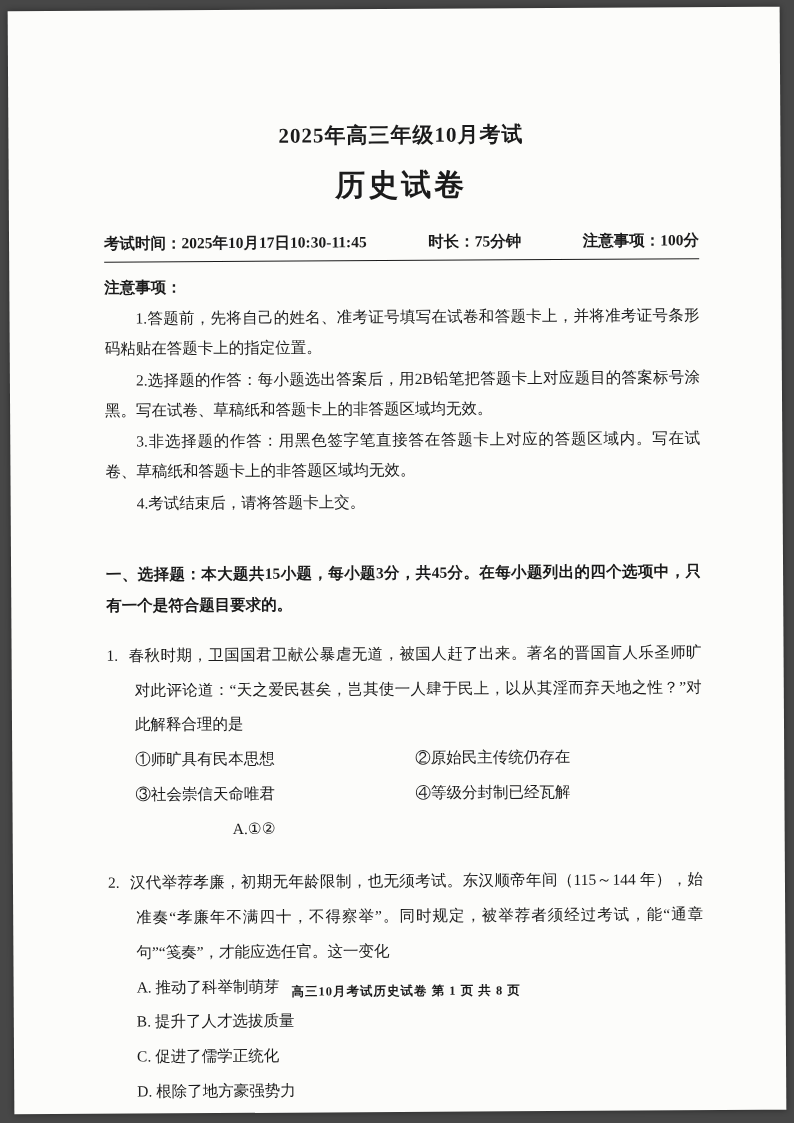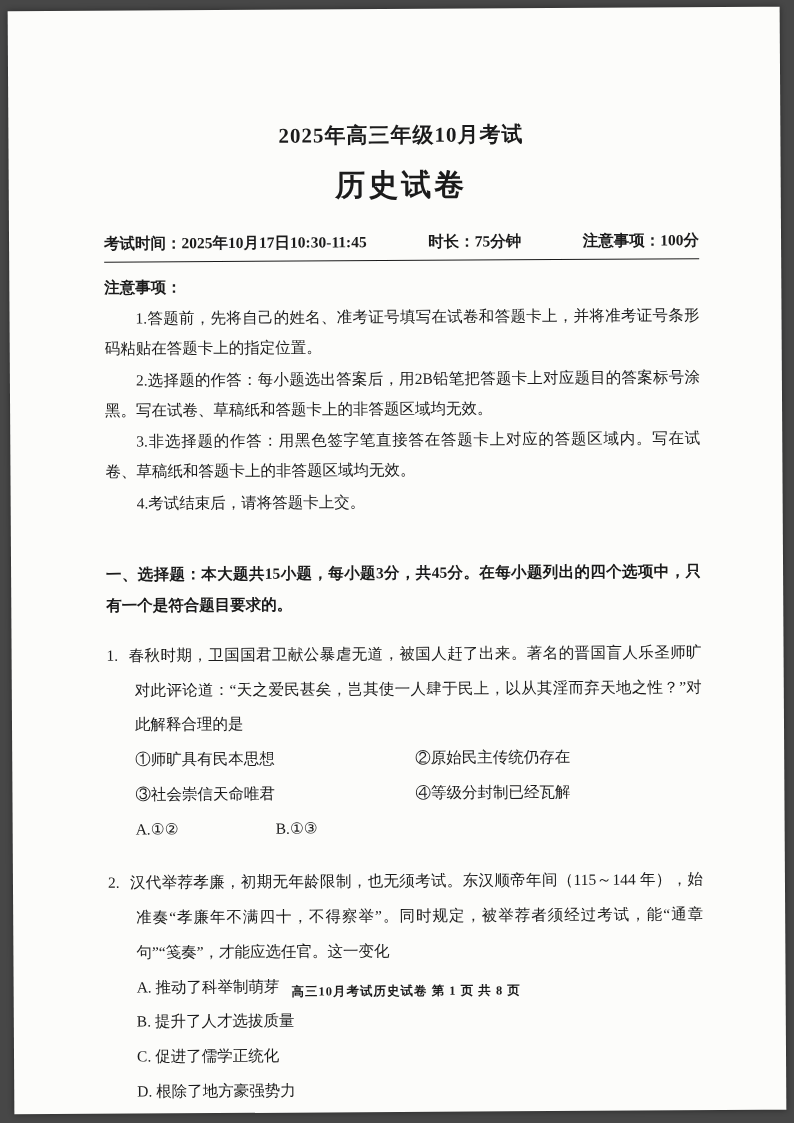--- a/index.html
+++ b/index.html
@@ -72,21 +72,21 @@
     padding-left: 28px;
     text-indent: -28px;
     line-height: 2.25;
     text-align: justify;
   }
   .q-num { margin-right: 10px; }
   .opt-grid { padding-left: 28px; }
   .opt-row { display: flex; line-height: 2.25; }
   .opt-cell { width: 280px; }
   .choice-row { display: flex; padding-left: 28px; line-height: 2.25; }
-  .choice-cell { width: 140px; }
+  .choice-cell { width: 140px; text-align: right; }
   .choice-line { padding-left: 28px; line-height: 2.25; }
   .footer {
     position: absolute;
     left: 0; right: 0;
     bottom: 112px;
     text-align: center;
     font-size: 12.5px;
     font-weight: bold;
     letter-spacing: 1px;
   }
@@ -124,21 +124,20 @@
           <span class="opt-cell">①师旷具有民本思想</span>
           <span class="opt-cell">②原始民主传统仍存在</span>
         </div>
         <div class="opt-row">
           <span class="opt-cell">③社会崇信天命唯君</span>
           <span class="opt-cell">④等级分封制已经瓦解</span>
         </div>
       </div>
       <div class="choice-row">
         <span class="choice-cell">A.①②</span>
-        <span class="choice-cell">B.①③</span>
       </div>
     </div>
 
     <div class="question">
       <div class="q-stem">
         <span class="q-num">2.</span><span>汉代举荐孝廉，初期无年龄限制，也无须考试。东汉顺帝年间（115～144 年），始准奏“孝廉年不满四十，不得察举”。同时规定，被举荐者须经过考试，能“通章句”“笺奏”，才能应选任官。这一变化</span>
       </div>
       <div class="choice-line">A. 推动了科举制萌芽</div>
       <div class="choice-line">B. 提升了人才选拔质量</div>
       <div class="choice-line">C. 促进了儒学正统化</div>

